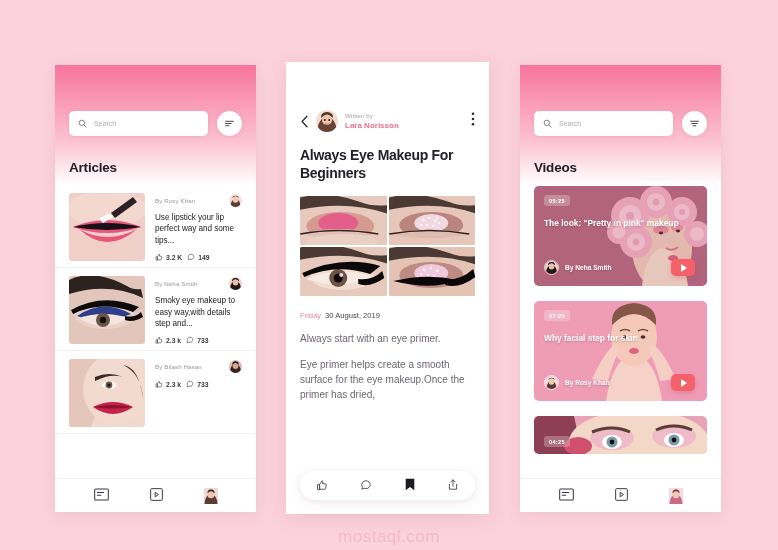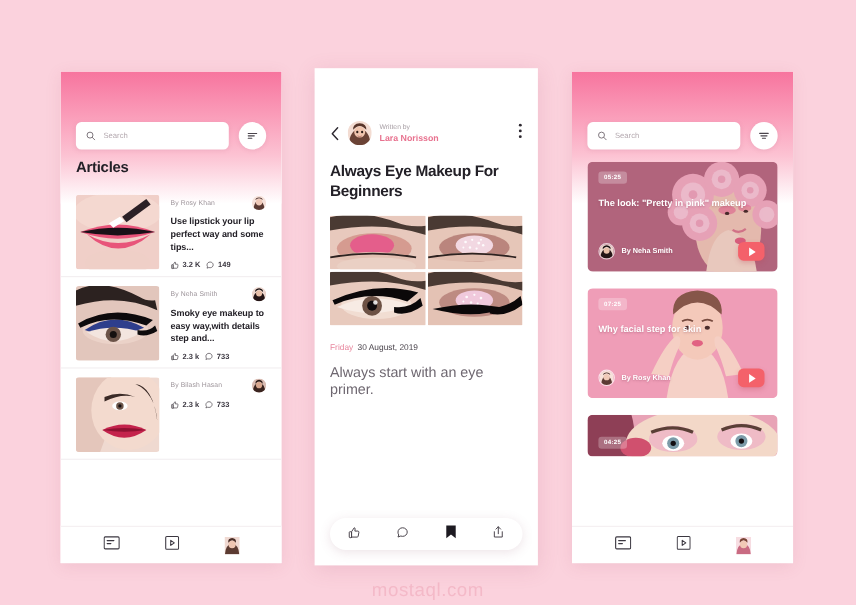--- a/index.html
+++ b/index.html
@@ -58,21 +58,21 @@
   .search-box input::placeholder { color: #b5aab0; }
   .filter-btn {
     width: 25px; height: 25px; border-radius: 50%; background: #fff;
     display: flex; align-items: center; justify-content: center;
     box-shadow: 0 1px 4px rgba(180,90,120,.16); cursor: pointer;
   }
 
   
   .section-title {
     position: relative; font-size: 13.5px; font-weight: bold;
-    color: #232027; padding: 0 14px; margin-top: 8px;
+    color: #232027; padding: 0 14px; margin-top: 24px;
     letter-spacing: -.2px;
   }
 
   
   .article-list { position: relative; margin-top: 10px; }
   .article-row {
     display: flex; gap: 10px; padding: 8px 14px 6px 14px;
     border-bottom: 1px solid #f2eef0;
   }
   .article-thumb {
@@ -82,21 +82,21 @@
   .article-thumb svg { display: block; width: 100%; height: 100%; }
   .article-meta { flex: 1; min-width: 0; padding-top: 1px; }
   .meta-top { display: flex; align-items: center; justify-content: space-between; }
   .byline { font-size: 6.2px; color: #9d949a; letter-spacing: .1px; }
   .avatar-sm {
     width: 13px; height: 13px; border-radius: 50%; overflow: hidden;
     flex: 0 0 13px;
   }
   .avatar-sm svg { width: 100%; height: 100%; display: block; }
   .article-title {
-    font-size: 8.2px; font-weight: bold; color: #232027;
+    font-size: 8.2px; font-weight: normal; color: #232027;
     line-height: 11.4px; margin-top: 5px; letter-spacing: -.05px;
   }
   .stats { display: flex; align-items: center; gap: 5px; margin-top: 7px; }
   .stat { display: flex; align-items: center; gap: 3px; }
   .stat span { font-size: 6.8px; font-weight: bold; color: #3b3740; }
 
   
   .bottom-nav {
     position: absolute; bottom: 0; left: 0; right: 0; height: 34px;
     background: #fff; display: flex; align-items: center;
@@ -129,21 +129,21 @@
   .eye-grid > div { height: 49px; overflow: hidden; border-radius: 1px; }
   .eye-grid svg { width: 100%; height: 100%; display: block; }
   .date-row { padding: 0 14px; margin-top: 15px; font-size: 7.6px; }
   .date-day { color: #E8889F; font-weight: normal; }
   .date-rest { color: #4a444c; margin-left: 4px; margin-top: 40px; }
   .step-title {
     padding: 0 14px; margin-top: 15px; font-size: 8px;
     font-weight: bold; color: #232027;
   }
   .body-text {
-    padding: 0 14px; margin-top: 11px; font-size: 13px;
+    padding: 0 14px; margin-top: 11px; font-size: 10px;
     color: #6e6770; line-height: 15px;
   }
   .action-bar {
     position: absolute; left: 14px; right: 14px; bottom: 14px; height: 29px;
     background: #fff; border-radius: 16px;
     display: flex; align-items: center; justify-content: space-around;
     box-shadow: 0 2px 10px rgba(150,90,115,.17);
   }
 
   
@@ -469,20 +469,21 @@
         <path d="M58 33 Q74 33 86 22 L88 30 Q72 42 58 38Z" fill="#0b0809"></path>
       </svg>
     </div>
   </div>
 
   <div class="date-row">
     <span class="date-day">Friday</span><span class="date-rest">30 August, 2019</span>
   </div>
 
   <div class="body-text">Always start with an eye primer.</div>
+  <div class="body-text">Eye primer helps create a smooth surface for the eye makeup.Once the primer has dried,</div>
 
   <div class="action-bar">
     <div>
       <svg width="12" height="12" viewBox="0 0 20 20" fill="none" stroke="#4a444c" stroke-width="1.5" stroke-linejoin="round">
         <path d="M6 18V9l4-6c1 0 1.6.8 1.4 1.8L11 8h4.6c1 0 1.7.9 1.5 1.9l-1.1 6c-.1.7-.8 1.2-1.5 1.2H6z"></path>
         <rect x="2.5" y="9" width="3.5" height="9" rx="1"></rect>
       </svg>
     </div>
     <div>
       <svg width="12" height="12" viewBox="0 0 20 20" fill="none" stroke="#4a444c" stroke-width="1.5">
@@ -517,20 +518,21 @@
     </div>
     <div class="filter-btn">
       <svg width="11" height="11" viewBox="0 0 20 20" stroke="#4a444c" stroke-width="1.9" stroke-linecap="round">
         <line x1="3" y1="6" x2="17" y2="6"></line>
           <line x1="5" y1="10" x2="15" y2="10"></line>
           <line x1="7.5" y1="14" x2="12.5" y2="14"></line>
       </svg>
     </div>
   </div>
 
+  <div class="section-title">Videos</div>
 
   <div class="video-list">
 
     <div class="video-card">
       <svg class="vbg" viewBox="0 0 173 100" preserveAspectRatio="xMidYMid slice">
         <rect width="173" height="100" fill="#B5687F"></rect>
         <ellipse cx="128" cy="62" rx="30" ry="42" fill="#F0CBB8"></ellipse>
         <path d="M108 100 Q112 66 128 62 Q150 68 154 100Z" fill="#F5DCCB"></path>
         <g fill="#F3AFC3">
           <circle cx="96" cy="30" r="19"></circle>

